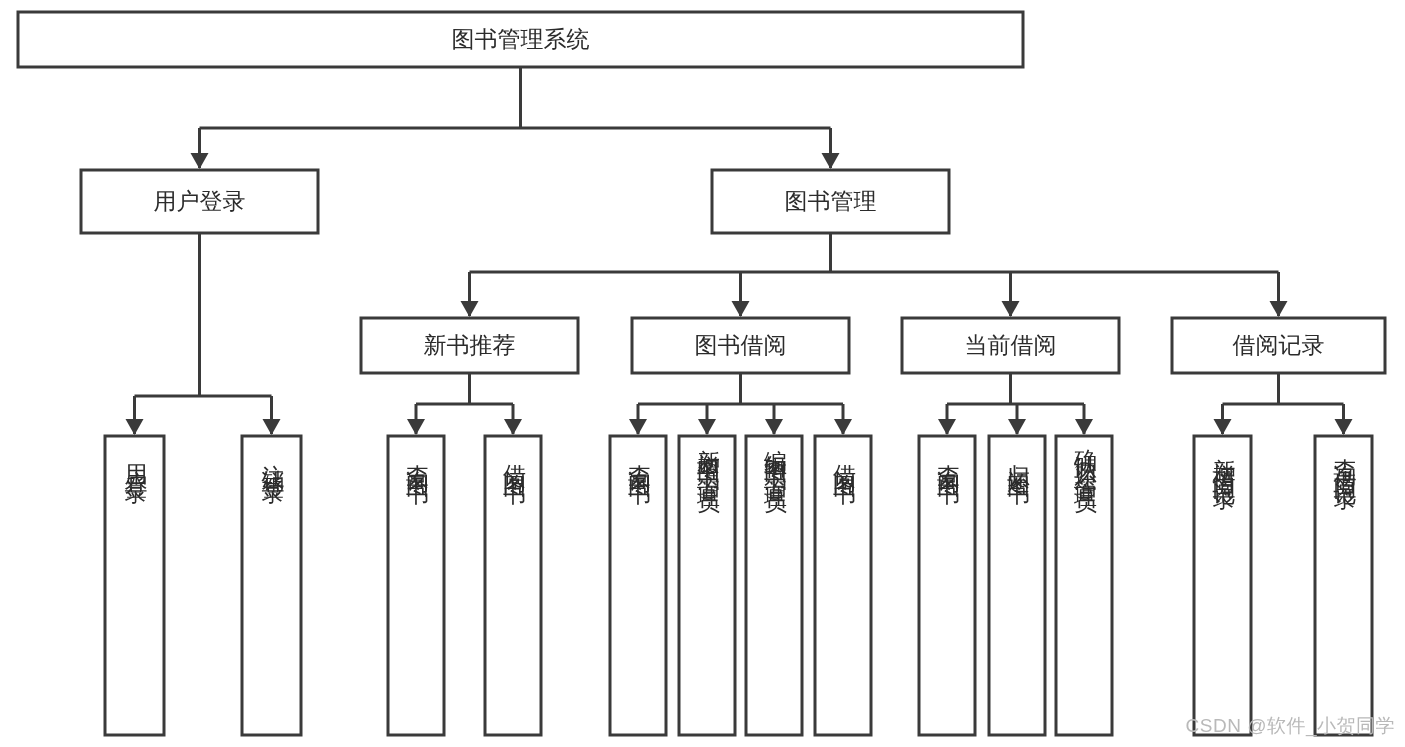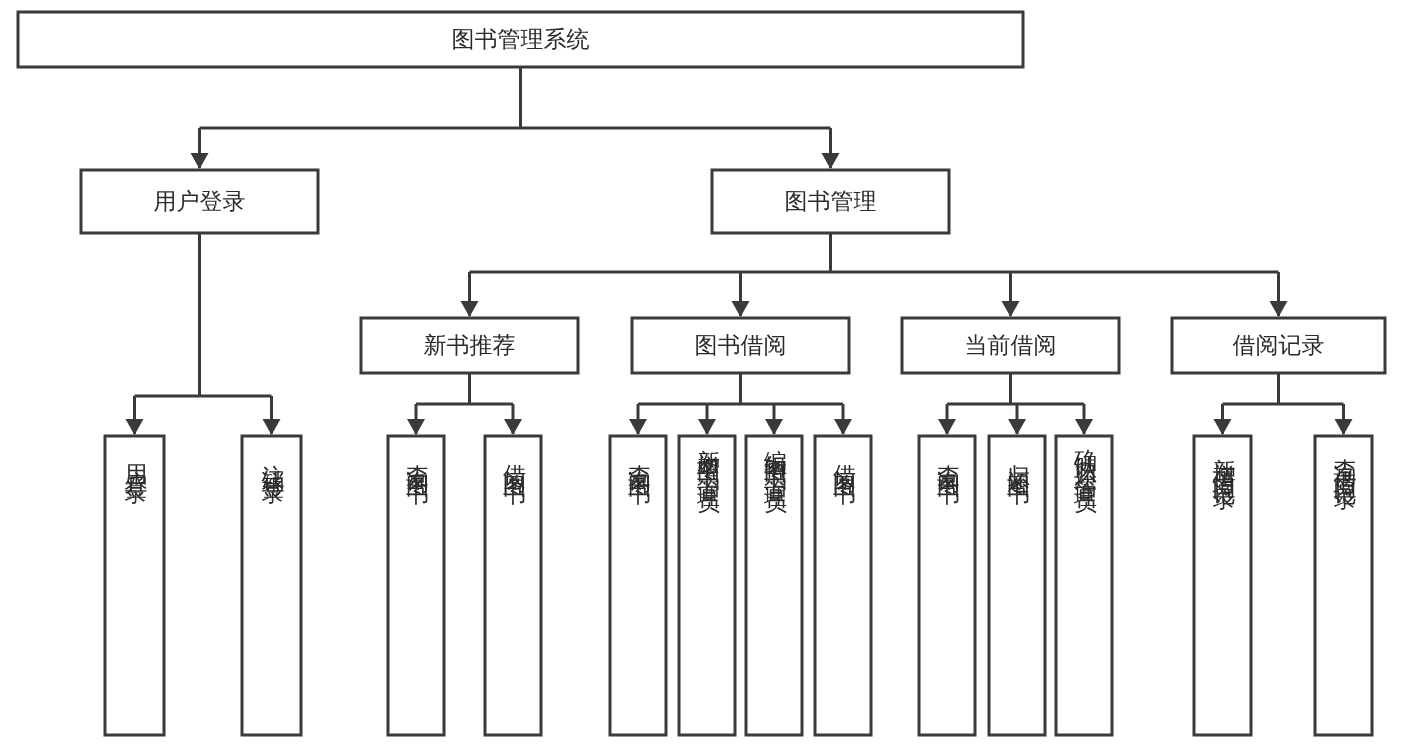--- a/index.html
+++ b/index.html
@@ -203,14 +203,15 @@
           <rect x="1194" y="436" width="57" height="299" class="node-rect"></rect>
           <text class="node-label label-v" x="1222.5" y="458" text-anchor="middle" dominant-baseline="hanging">新增借阅记录</text>
         </g>
         <g>
           <rect x="1315" y="436" width="57" height="299" class="node-rect"></rect>
           <text class="node-label label-v" x="1343.5" y="458" text-anchor="middle" dominant-baseline="hanging">查询借阅记录</text>
         </g>
       </g>
   </svg>
 
+  <div id="watermark">CSDN @软件_小贺同学</div>
 
 </div>
 
 </body></html>

